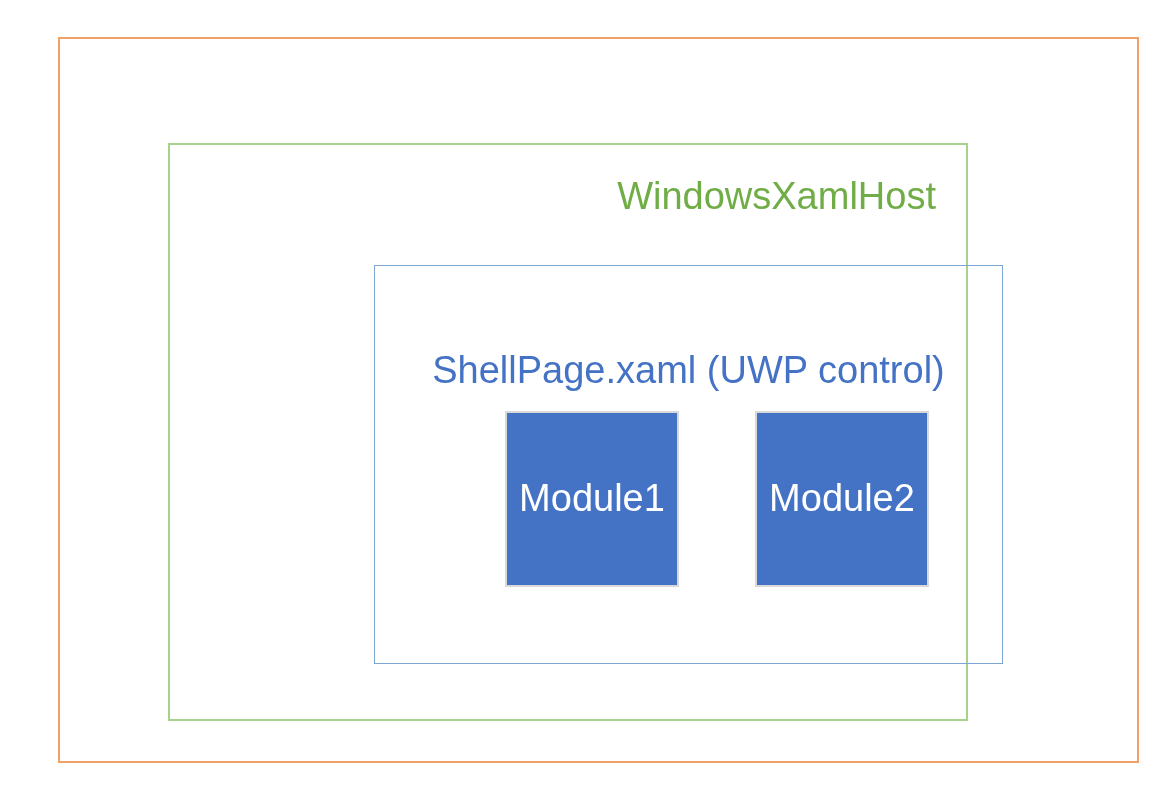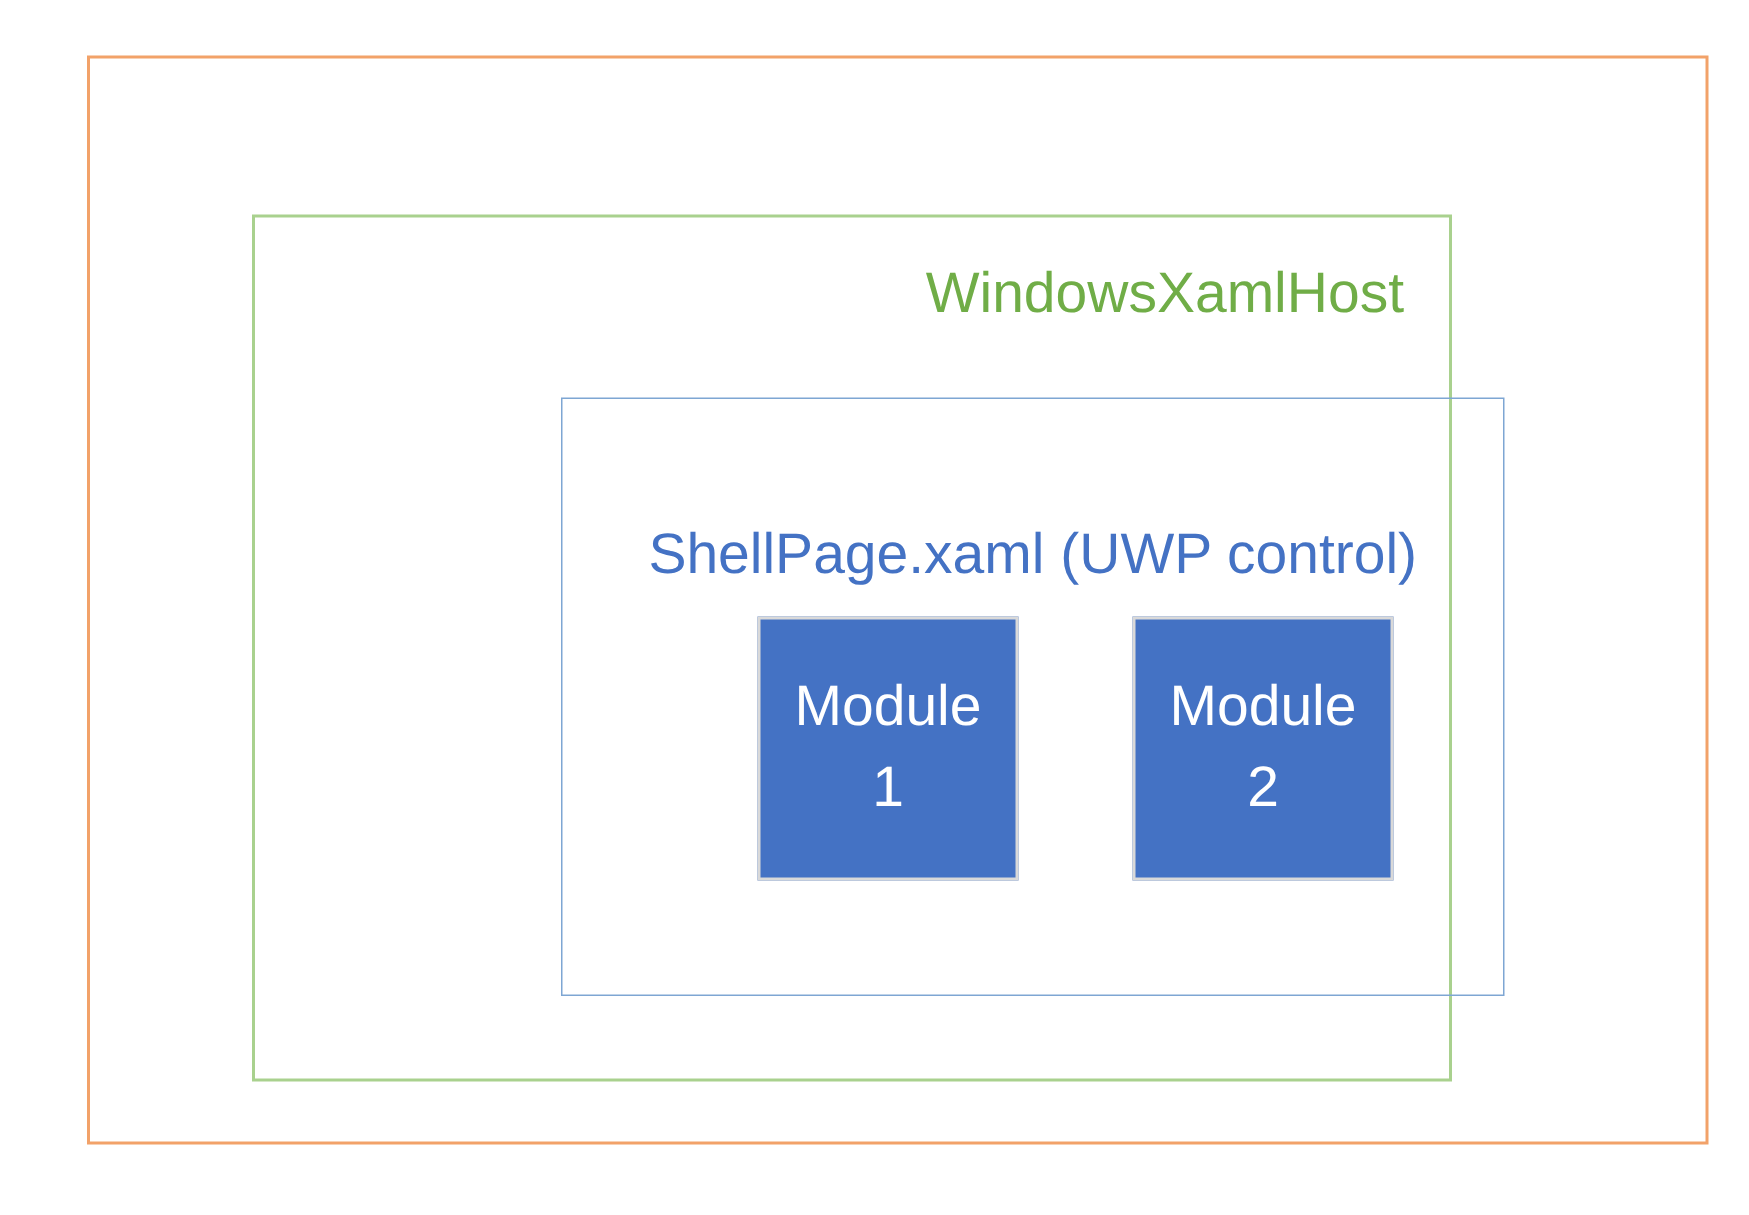--- a/index.html
+++ b/index.html
@@ -68,21 +68,21 @@
   .module {
     position: absolute;
     box-sizing: border-box;
     top: 145px;
     width: 174px;
     height: 176px;
     background: #4472C4;
     border: 2px solid #D9D9D9;
     color: #ffffff;
     display: flex;
-    flex-direction: column;
+    flex-direction: row;
     align-items: center;
     justify-content: center;
     font-size: 38px;
     line-height: 1.42;
     text-align: center;
   }
   .module-1 { left: 130px; }
   .module-2 { left: 380px; }
 </style>
 </head>

